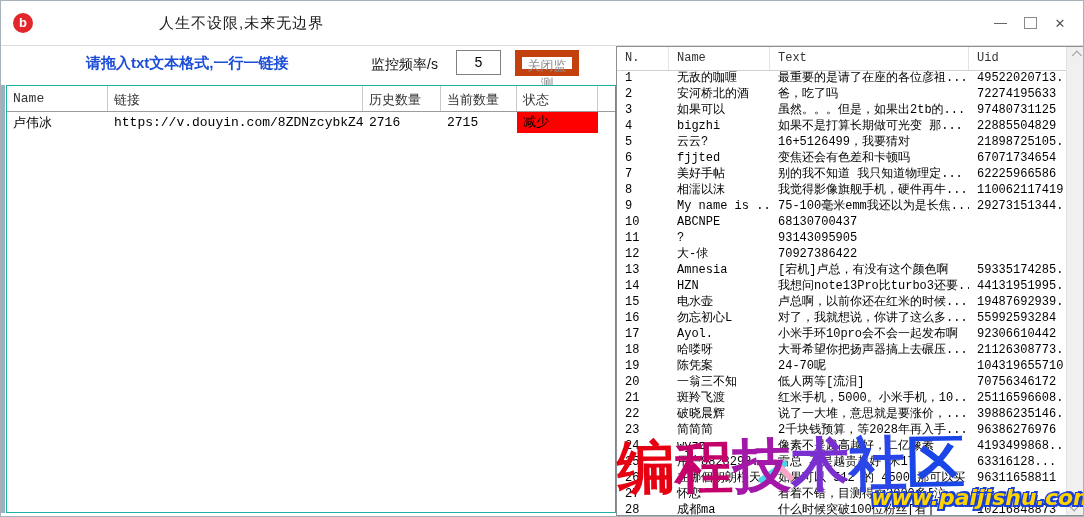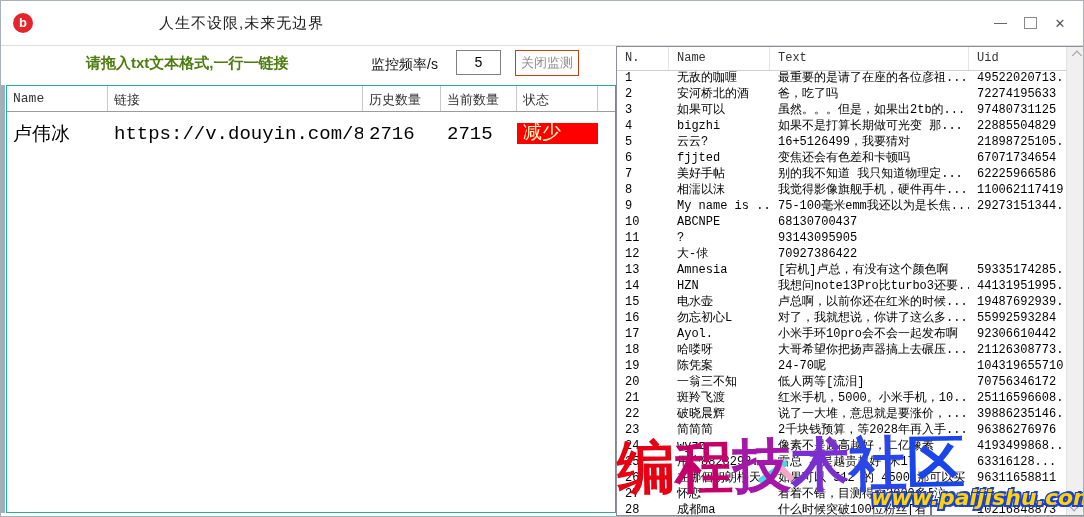--- a/index.html
+++ b/index.html
@@ -14,43 +14,43 @@
               background:#e3262c; color:#fff; font-weight:bold; text-align:center; line-height:20px;
               font-size:13px; }
   .title { position:absolute; left:158px; top:13px; font-size:15px; color:#1a1a1a; letter-spacing:1px; }
   .win-controls { position:absolute; right:8px; top:0; height:44px; display:flex; align-items:center; }
   .win-btn { width:30px; height:26px; display:flex; align-items:center; justify-content:center;
              color:#555; font-size:13px; }
   .min-glyph { width:13px; border-top:1px solid #666; height:0; display:block; }
   .max-glyph { width:11px; height:10px; border:1px solid #8a8a8a; display:block; }
 
   
-  .hint { position:absolute; left:85px; top:53px; color:#4d7c0f; font-size:15px; font-weight:bold; }
+  .hint { position:absolute; left:85px; top:53px; color:#1d4ed8; font-size:15px; font-weight:bold; }
   .freq-label { position:absolute; left:370px; top:55px; font-size:14px; color:#111; }
   .freq-input { position:absolute; left:455px; top:49px; width:45px; height:25px;
                 border:1px solid #7f7f7f; text-align:center; font-size:14px; box-sizing:border-box;
                 font-family:"Liberation Mono","DejaVu Sans Mono",monospace; }
   .toggle-btn { position:absolute; left:514px; top:49px; width:64px; height:26px;
-                border:1px solid #c2410c; background:#fdfdfd; color:#8d8d8d; font-size:13px; }
+                border:7px solid #c2410c; background:#fdfdfd; color:#8d8d8d; font-size:13px; }
 
   .left-strip { position:absolute; left:0; top:84px; width:4px; height:428px; background:#9db0c0; }
 
   
   .monitor-table { position:absolute; left:5px; top:84px; width:610px; height:428px;
                    border:1px solid #1fb0a2; box-sizing:border-box; background:#fff; overflow:hidden; }
   .mt-header { display:flex; height:25px; border-bottom:1px solid #9c9c9c; }
   .mt-hcell { box-sizing:border-box; border-right:1px solid #c9c9c9; padding:5px 4px 0 6px;
               font-size:13px; color:#333;
               font-family:"Liberation Mono","DejaVu Sans Mono",monospace; white-space:nowrap; overflow:hidden; }
   .w-name{width:101px}.w-link{width:255px}.w-hist{width:78px}.w-cur{width:76px}.w-status{width:81px}
   .w-fill{flex:1; border-right:none;}
-  .mt-row { display:flex; height:21px; align-items:center; font-size:19px; color:#000;
-            font-family:"Liberation Mono","DejaVu Sans Mono",monospace;margin-top:11px; }
+  .mt-row { display:flex; height:21px; align-items:center; font-size:13px; color:#000;
+            font-family:"Liberation Mono","DejaVu Sans Mono",monospace; }
   .mt-cell { box-sizing:border-box; padding-left:6px; white-space:nowrap; overflow:hidden; }
-  .status-cell { background:#ff0000; color:#fef9c3; height:21px; line-height:21px; }
+  .status-cell { background:#ff0000; color:#000000; height:21px; line-height:21px; }
 
   
   .comment-panel { position:absolute; left:615px; top:45px; width:468px; height:470px;
                    border:1px solid #8a9095; box-sizing:border-box; background:#fff; overflow:hidden; }
   .ct-header { display:flex; height:23px; border-bottom:1px solid #cfcfcf; margin-right:17px; }
   .ct-hcell { box-sizing:border-box; border-right:1px solid #e4e4e4; padding:4px 0 0 8px; font-size:12px;
               color:#333; font-family:"Liberation Mono","DejaVu Sans Mono",monospace; }
   .cw-n{width:52px}.cw-name{width:101px}.cw-text{width:199px}.cw-uid{flex:1; border-right:none;}
   .ct-body { position:absolute; top:23px; left:0; right:17px; bottom:0; overflow:hidden; }
   .ct-row { display:flex; height:16px; line-height:16px; font-size:12px; color:#000; white-space:nowrap;

